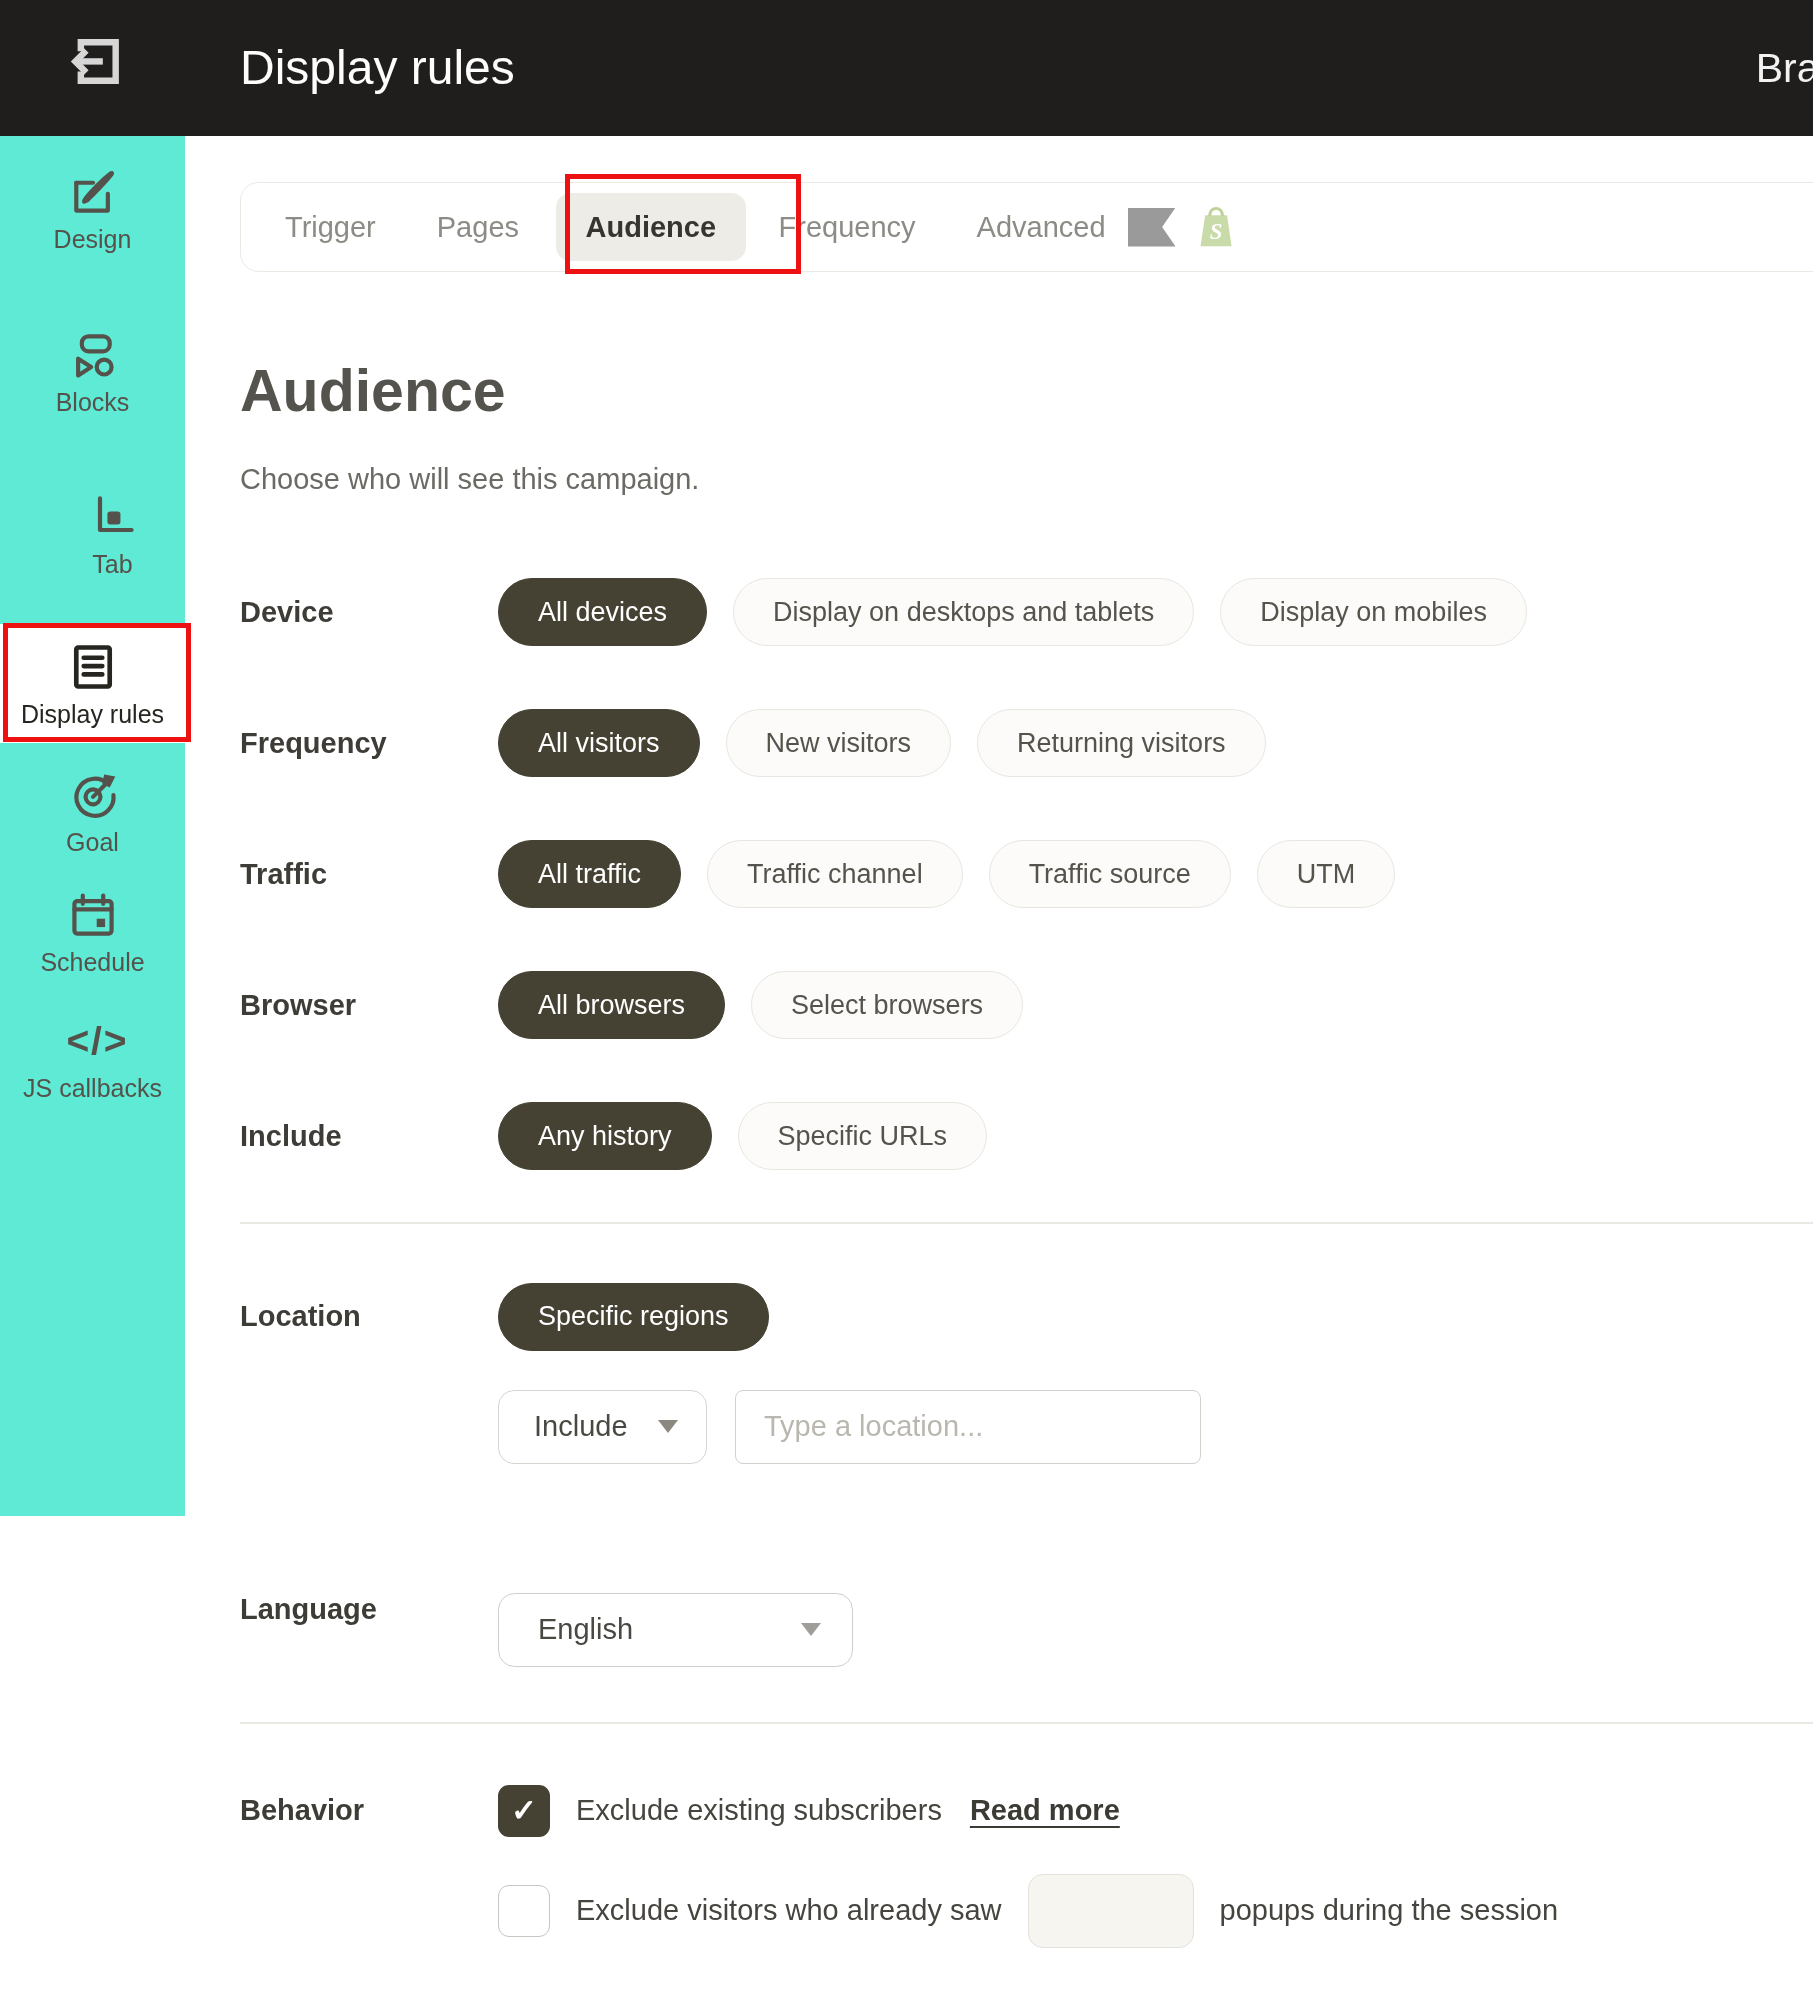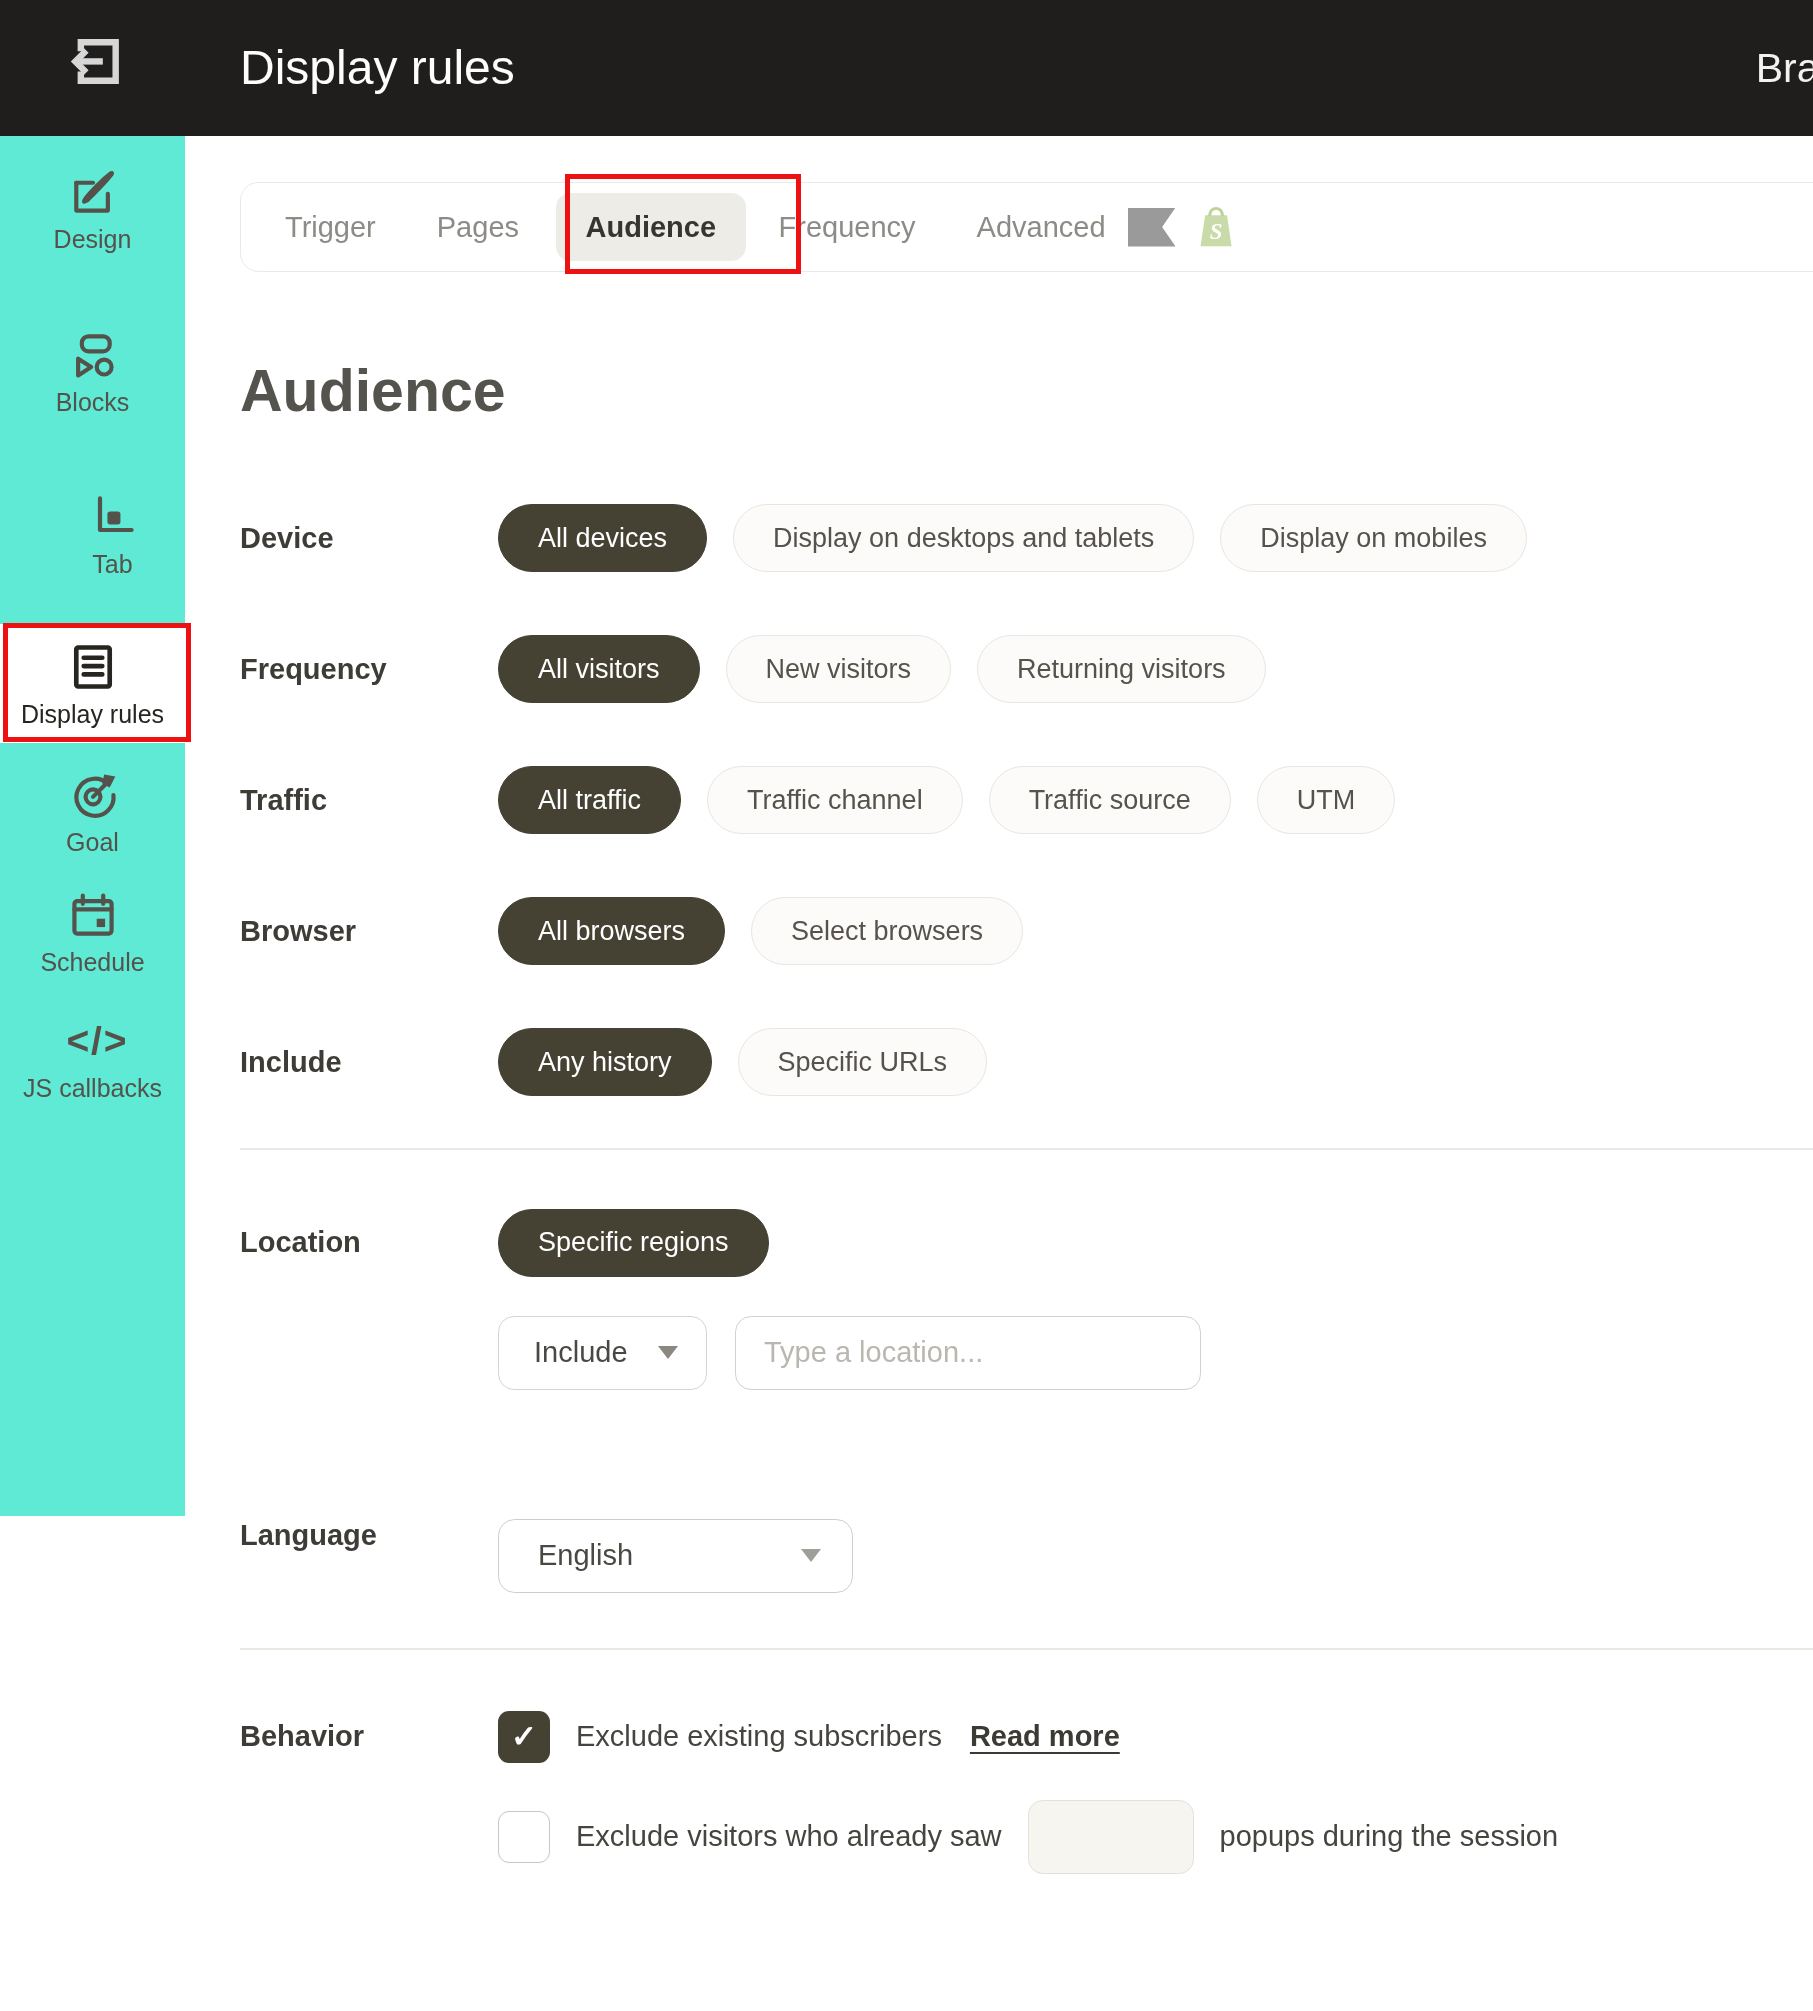--- a/index.html
+++ b/index.html
@@ -87,21 +87,21 @@
   .loc-row { margin-top:59px; }
   .loc-controls { display:flex; align-items:center; margin-left:258px; margin-top:39px; }
   .include-select {
     width:209px; height:74px; border:1.8px solid #d6d5cf; border-radius:16px;
     display:flex; align-items:center; justify-content:space-between;
     padding:0 28px 0 35px; font-size:29px; color:#4a4842; cursor:pointer; background:#fff;
     margin-right:28px;
   }
   .tri-down { width:0; height:0; border-left:10px solid transparent; border-right:10px solid transparent; border-top:13px solid #8a8880; }
   .loc-input {
-    width:466px; height:74px; border:1.8px solid #d2d1cb; border-radius:16px;
+    width:466px; height:74px; border:1.8px solid #d2d1cb; border-radius:8px;
     font-size:29px; color:#4a4842; padding:0 28px; outline:none; background:#fff;
     font-family:"Liberation Sans", sans-serif;
   }
   .loc-input::placeholder { color:#b9b7af; }
   .lang-row { display:flex; align-items:flex-start; margin-top:129px; }
   .lang-select {
     width:355px; height:74px; border:1.8px solid #cfcec8; border-radius:16.6px;
     display:flex; align-items:center; justify-content:space-between;
     padding:0 31px 0 39px; font-size:29px; color:#4a4842; cursor:pointer; background:#fff;
   }
@@ -231,20 +231,21 @@
     </svg>
   </span>
 </div>
 
 <div class="red-box red-box-tab"></div>
 <div class="red-box red-box-sidebar"></div>
 
 <div class="content">
 
   <div class="page-heading">Audience</div>
+  <div class="page-subtitle">Choose who will see this campaign.</div>
 
   <div class="rows">
 
     <div class="option-row">
       <span class="row-label">Device</span>
       <span class="pill selected">All devices</span>
       <span class="pill">Display on desktops and tablets</span>
       <span class="pill">Display on mobiles</span>
     </div>
 

